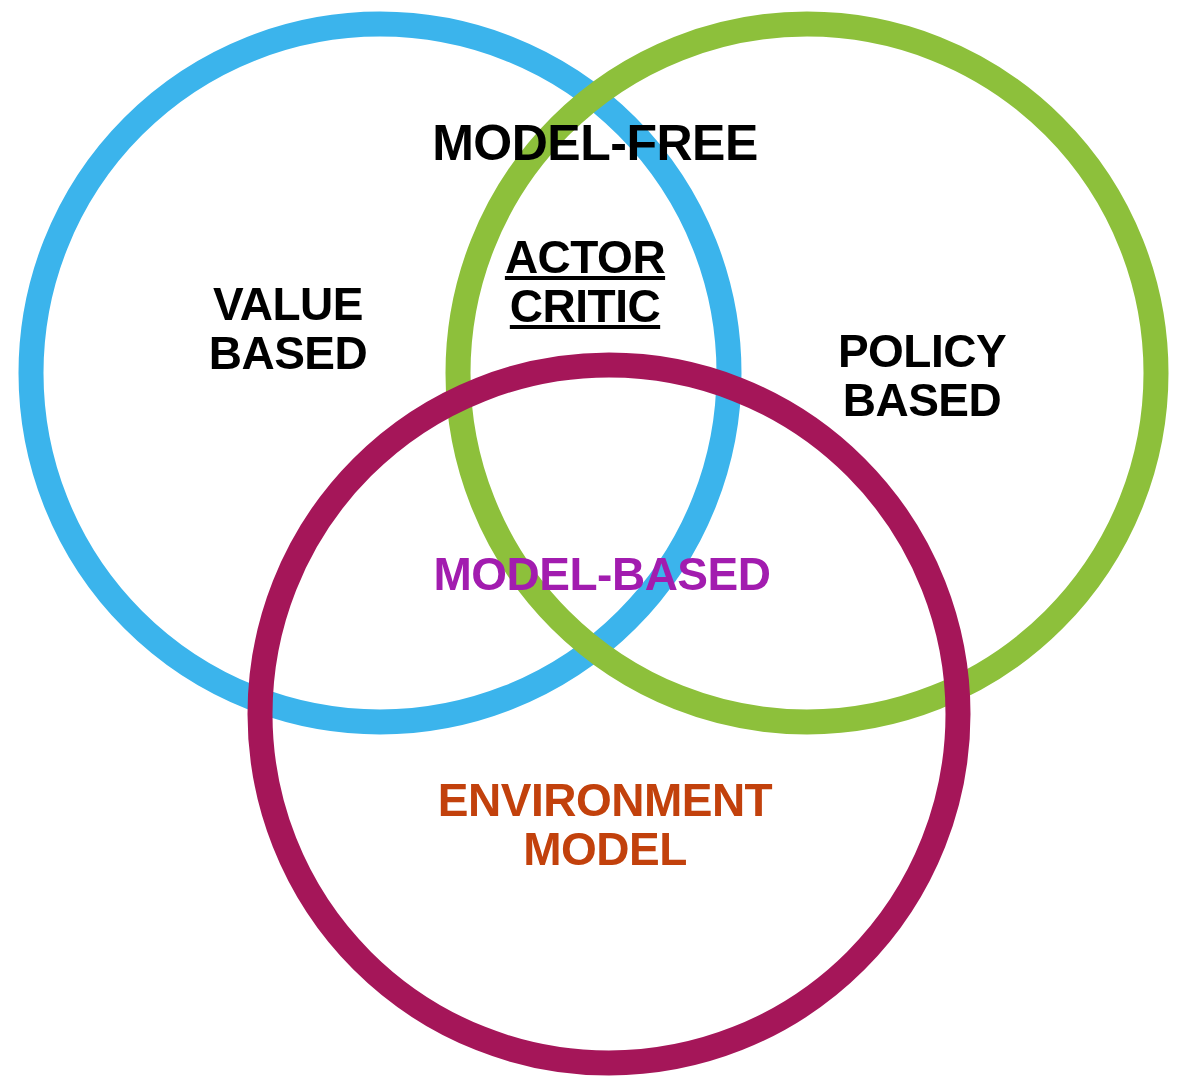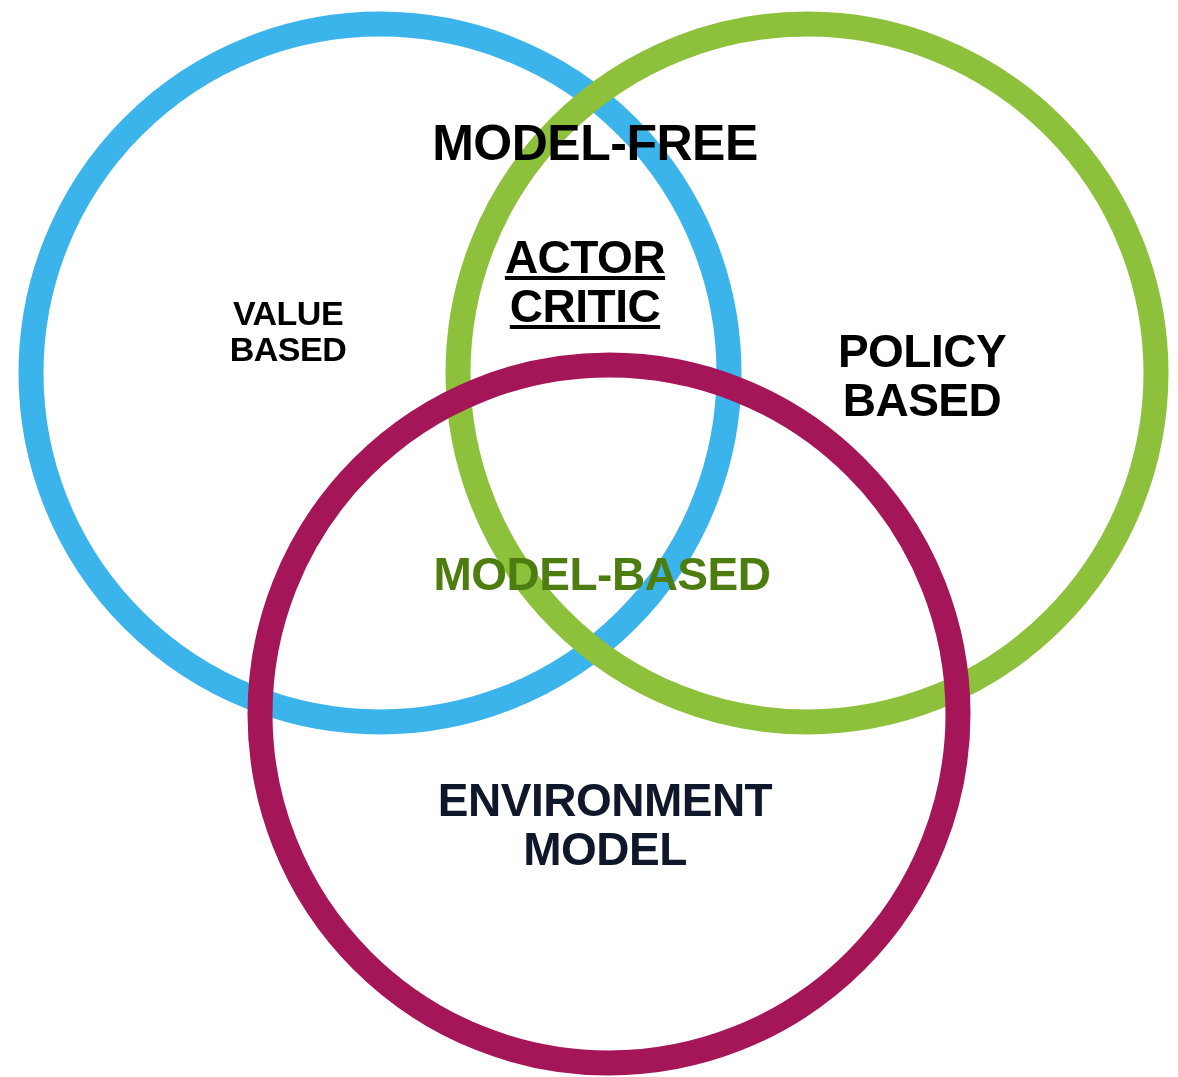--- a/index.html
+++ b/index.html
@@ -51,23 +51,23 @@
   #label-actor-critic {
     left: 459px;
     top: 233px;
     width: 252px;
     font-size: 46px;
     line-height: 1.06;
   }
   
   #label-value-based {
     left: 157px;
-    top: 295px;
+    top: 280px;
     width: 262px;
-    font-size: 34px;
+    font-size: 46px;
     line-height: 1.06;
   }
   
   #label-policy-based {
     left: 789px;
     top: 295px;
     width: 266px;
     font-size: 46px;
     line-height: 1.06;
   }
@@ -104,18 +104,18 @@
 
   <div class="venn-label" id="label-actor-critic" style="color: rgb(0, 0, 0); text-decoration: underline;">ACTOR
 CRITIC</div>
 
   <div class="venn-label" id="label-value-based" style="color: rgb(0, 0, 0);">VALUE
 BASED</div>
 
   <div class="venn-label" id="label-policy-based" style="color: rgb(0, 0, 0); margin-top: 32px;">POLICY
 BASED</div>
 
-  <div class="venn-label" id="label-model-based" style="color: #4d7c0f;">MODEL-BASED</div>
+  <div class="venn-label" id="label-model-based" style="color: #a21caf;">MODEL-BASED</div>
 
-  <div class="venn-label" id="label-environment-model" style="color: #0f172a;">ENVIRONMENT
+  <div class="venn-label" id="label-environment-model" style="color: #c2410c;">ENVIRONMENT
 MODEL</div>
 
 </div>
 
 </body></html>

